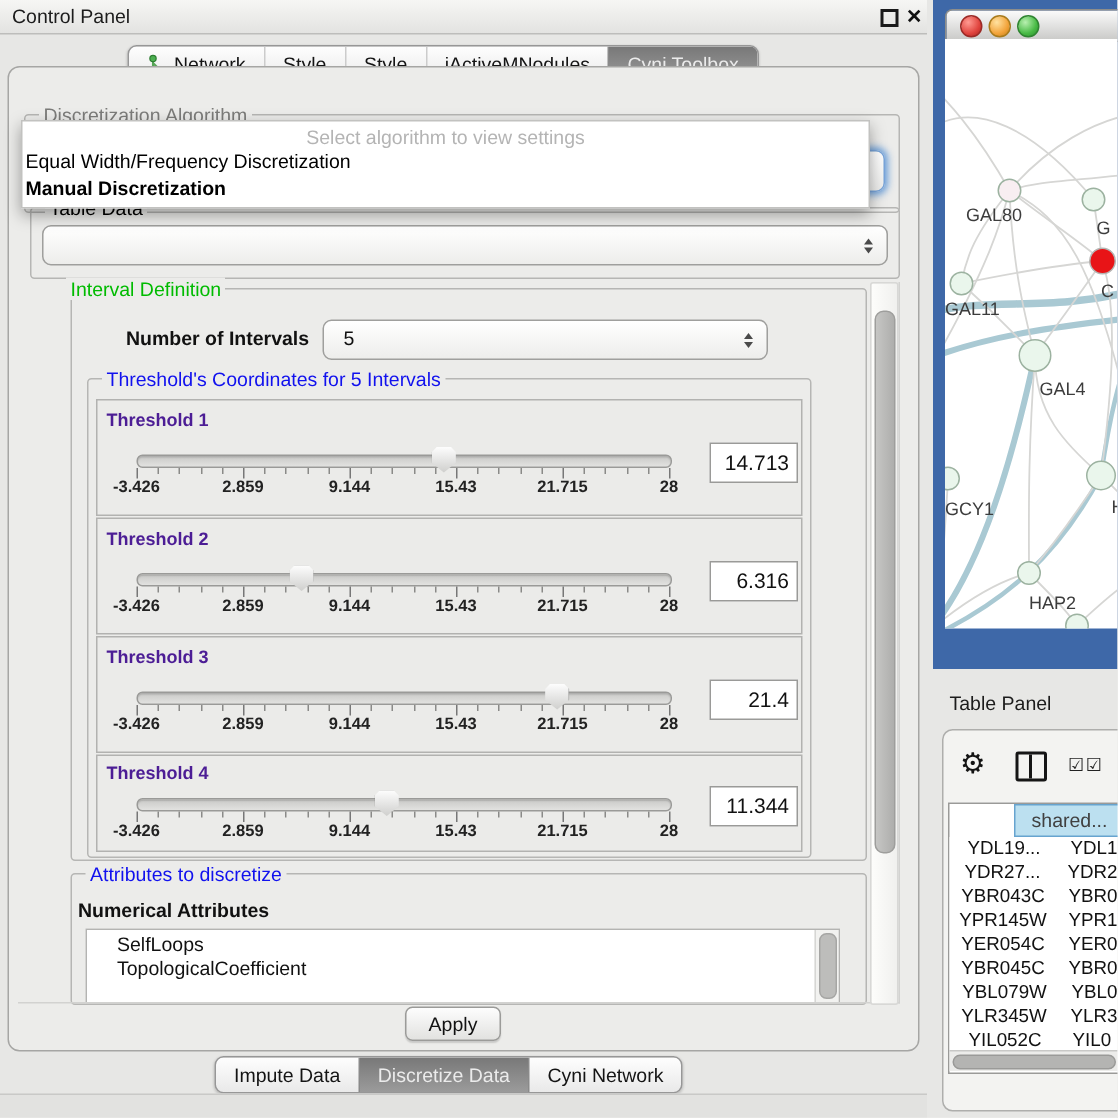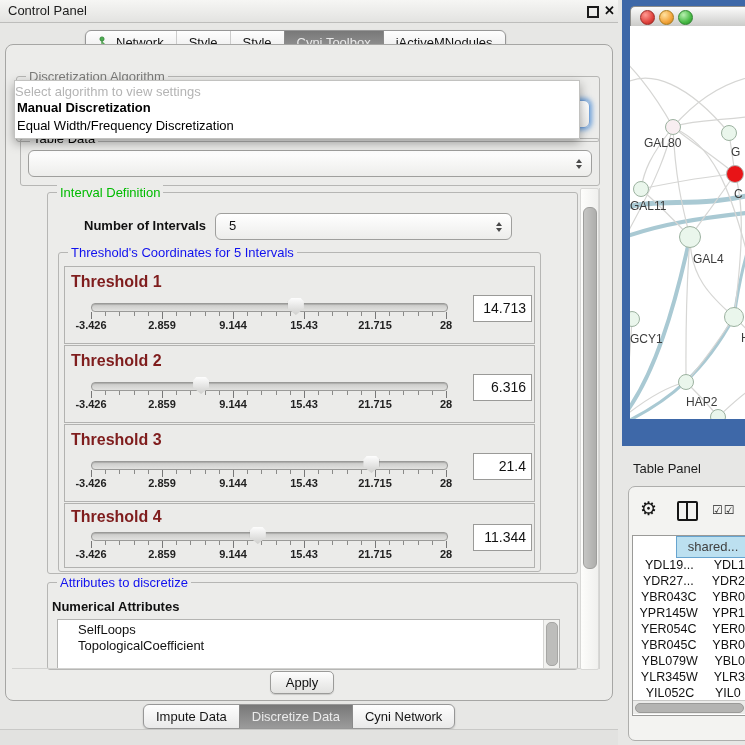--- a/index.html
+++ b/index.html
@@ -41,27 +41,27 @@
     font-size:13px;color:#111;}
   .combo .combo-text{position:absolute;left:13px;top:0;line-height:24px;white-space:nowrap;}
   .combo .arrows{position:absolute;right:9px;top:50%;transform:translateY(-50%);display:flex;flex-direction:column;gap:2px;}
   .tri-up{width:0;height:0;border-left:3.5px solid transparent;border-right:3.5px solid transparent;border-bottom:4.5px solid #4a4a4a;}
   .tri-down{width:0;height:0;border-left:3.5px solid transparent;border-right:3.5px solid transparent;border-top:4.5px solid #4a4a4a;}
   .combo.focused{border-color:#79a5da;box-shadow:0 0 5px 2px rgba(88,148,216,.85);}
 
   
   .popup{left:14px;top:80px;width:564px;height:57px;background:#ffffff;
     border:1px solid #c2c2c0;box-shadow:0 4px 10px rgba(0,0,0,.35);z-index:30;}
-  .popup .hint{display:block;color:#b4b4b4;font-size:13px;padding-top:3px;}
+  .popup .hint{display:block;text-align:center;color:#b4b4b4;font-size:13px;padding-top:3px;}
   .popup .opt{display:block;font-size:13px;color:#000;padding:1px 2px;line-height:16px;}
   .popup .opt.bold{font-weight:700;}
 
   
   .trow{position:absolute;left:64px;width:469px;background:#ebebe9;border:1px solid #b2b2b0;}
-  .trow .trow-label{position:absolute;left:6px;top:6px;font-size:16px;font-weight:700;color:#7f1d1d;}
+  .trow .trow-label{position:absolute;left:6px;top:6px;font-size:12px;font-weight:700;color:#4c1d95;}
   .trow.compact .trow-label{top:4px;}
   .trow .track{position:absolute;left:26px;top:36px;width:355px;height:7px;border-radius:4px;
     background:linear-gradient(#c9c9c7,#e2e2e0);border:1px solid #9a9a98;box-shadow:inset 0 1px 1px rgba(0,0,0,.15);}
   .trow.compact .track{top:28px;}
   .trow .thumb{position:absolute;top:31px;width:16px;height:17px;
     background:linear-gradient(#fdfdfd,#cfcfcd);
     clip-path:polygon(50% 100%, 0 62%, 0 20%, 20% 0, 80% 0, 100% 20%, 100% 62%);
     filter:drop-shadow(0 0 1px #888) drop-shadow(0 1px 1px rgba(0,0,0,.3));}
   .trow.compact .thumb{top:23px;}
   .trow .ticks{position:absolute;left:0;top:45px;width:100%;height:8px;}
@@ -147,56 +147,56 @@
       <circle cx="9.5" cy="11" r="2.1" fill="#4caf50" stroke="#2e7d32" stroke-width="0.8"></circle>
     </svg>
     <span>Network</span>
   </div>
   <div class="seg">
       <span>Style</span>
     </div>
   <div class="seg">
       <span>Style</span>
     </div>
+  <div class="seg">
+      <span>jActiveMNodules</span>
+    </div>
   <div class="seg sel">
       <span>Cyni Toolbox</span>
-    </div>
-  <div class="seg">
-      <span>jActiveMNodules</span>
     </div>
 </div>
 
 <div class="abs main-panel"></div>
 
 <div class="abs group" style="left:16px;top:76px;width:582px;height:64px;"></div>
 <div class="abs group-title gray-title" style="left:26px;top:69px;">Discretization Algorithm</div>
 <div class="abs combo focused" style="left:26px;top:100px;width:562px;height:26px;">
   <span class="arrows">
       <span class="tri-up"></span>
       <span class="tri-down"></span>
     </span>
 </div>
 
 <div class="abs popup">
   <span class="hint">Select algorithm to view settings</span>
+  <span class="opt">Equal Width/Frequency Discretization</span>
   <span class="opt bold">Manual Discretization</span>
-  <span class="opt">Equal Width/Frequency Discretization</span>
 </div>
 
 <div class="abs group" style="left:20px;top:138px;width:578px;height:46px;"></div>
 <div class="abs group-title" style="left:30px;top:131px;z-index:1;">Table Data</div>
 <div class="abs combo" style="left:28px;top:150px;width:562px;height:25px;">
   <span class="arrows">
       <span class="tri-up"></span>
       <span class="tri-down"></span>
     </span>
 </div>
 
 <div class="abs group" style="left:47px;top:192px;width:529px;height:380px;"></div>
-<div class="abs group-title green-title" style="left:57px;top:185px;text-align:center;">Interval Definition</div>
+<div class="abs group-title green-title" style="left:44px;top:185px;text-align:center;">Interval Definition</div>
 
 <div class="abs" style="left:84px;top:218px;font-size:13px;font-weight:700;color:#111;">Number of Intervals</div>
 <div class="abs combo" style="left:215px;top:213px;width:295px;height:25px;">
   <span class="combo-text">5</span>
   <span class="arrows">
       <span class="tri-up"></span>
       <span class="tri-down"></span>
     </span>
 </div>
 

